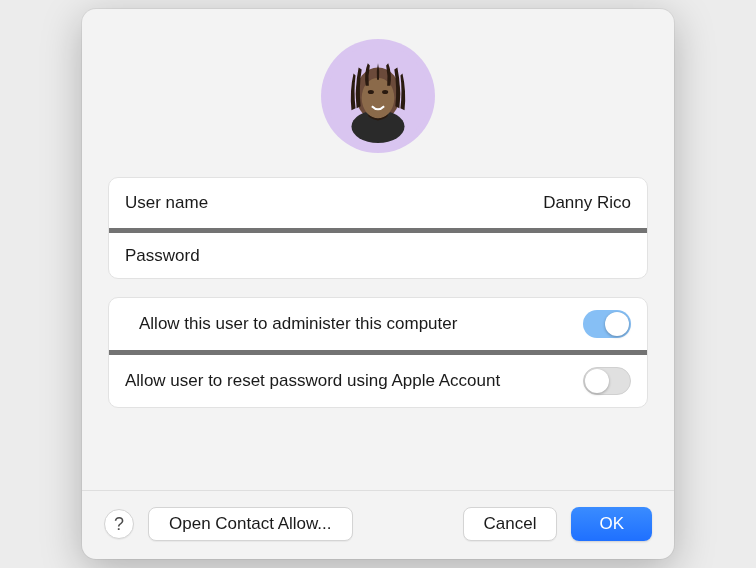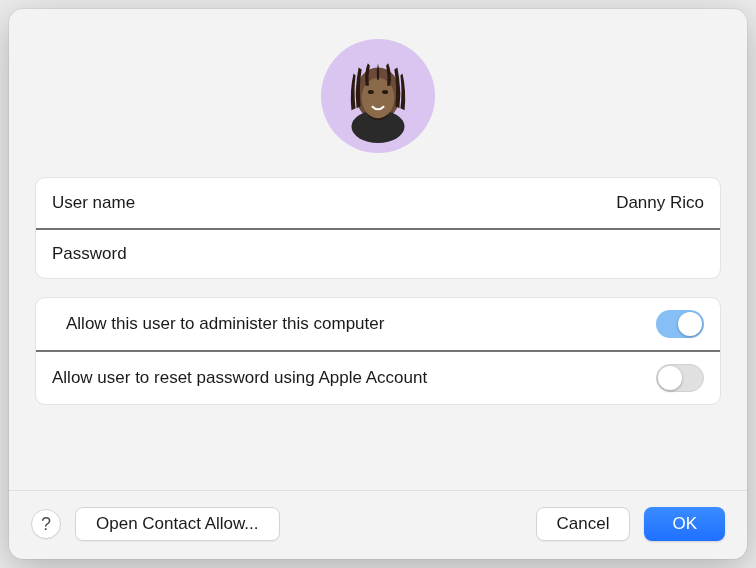--- a/index.html
+++ b/index.html
@@ -10,21 +10,21 @@
     body {
       font-family: -apple-system, BlinkMacSystemFont, "Helvetica Neue", Arial, sans-serif;
       background: #ececec;
       width: 756px;
       height: 568px;
       display: flex;
       align-items: center;
       justify-content: center;
     }
     .dialog {
-      width: 738px;
+      width: 592px;
       height: 550px;
       background: #f3f3f3;
       border-radius: 14px;
       box-shadow: 0 10px 40px rgba(0,0,0,0.25), 0 0 0 1px rgba(0,0,0,0.05);
       display: flex;
       flex-direction: column;
       overflow: hidden;
     }
     .content {
       flex: 1;
@@ -59,21 +59,21 @@
       margin-bottom: 18px;
     }
     .row {
       display: flex;
       align-items: center;
       justify-content: space-between;
       padding: 12px 16px;
       min-height: 50px;
     }
     .row + .row {
-      border-top: 2px solid #737373;
+      border-top: 5px solid #737373;
     }
     .row-label {
       font-size: 17px;
       color: #1a1a1a;
     }
     .row-value {
       font-size: 17px;
       color: #1a1a1a;
     }
     .row-text-block {

